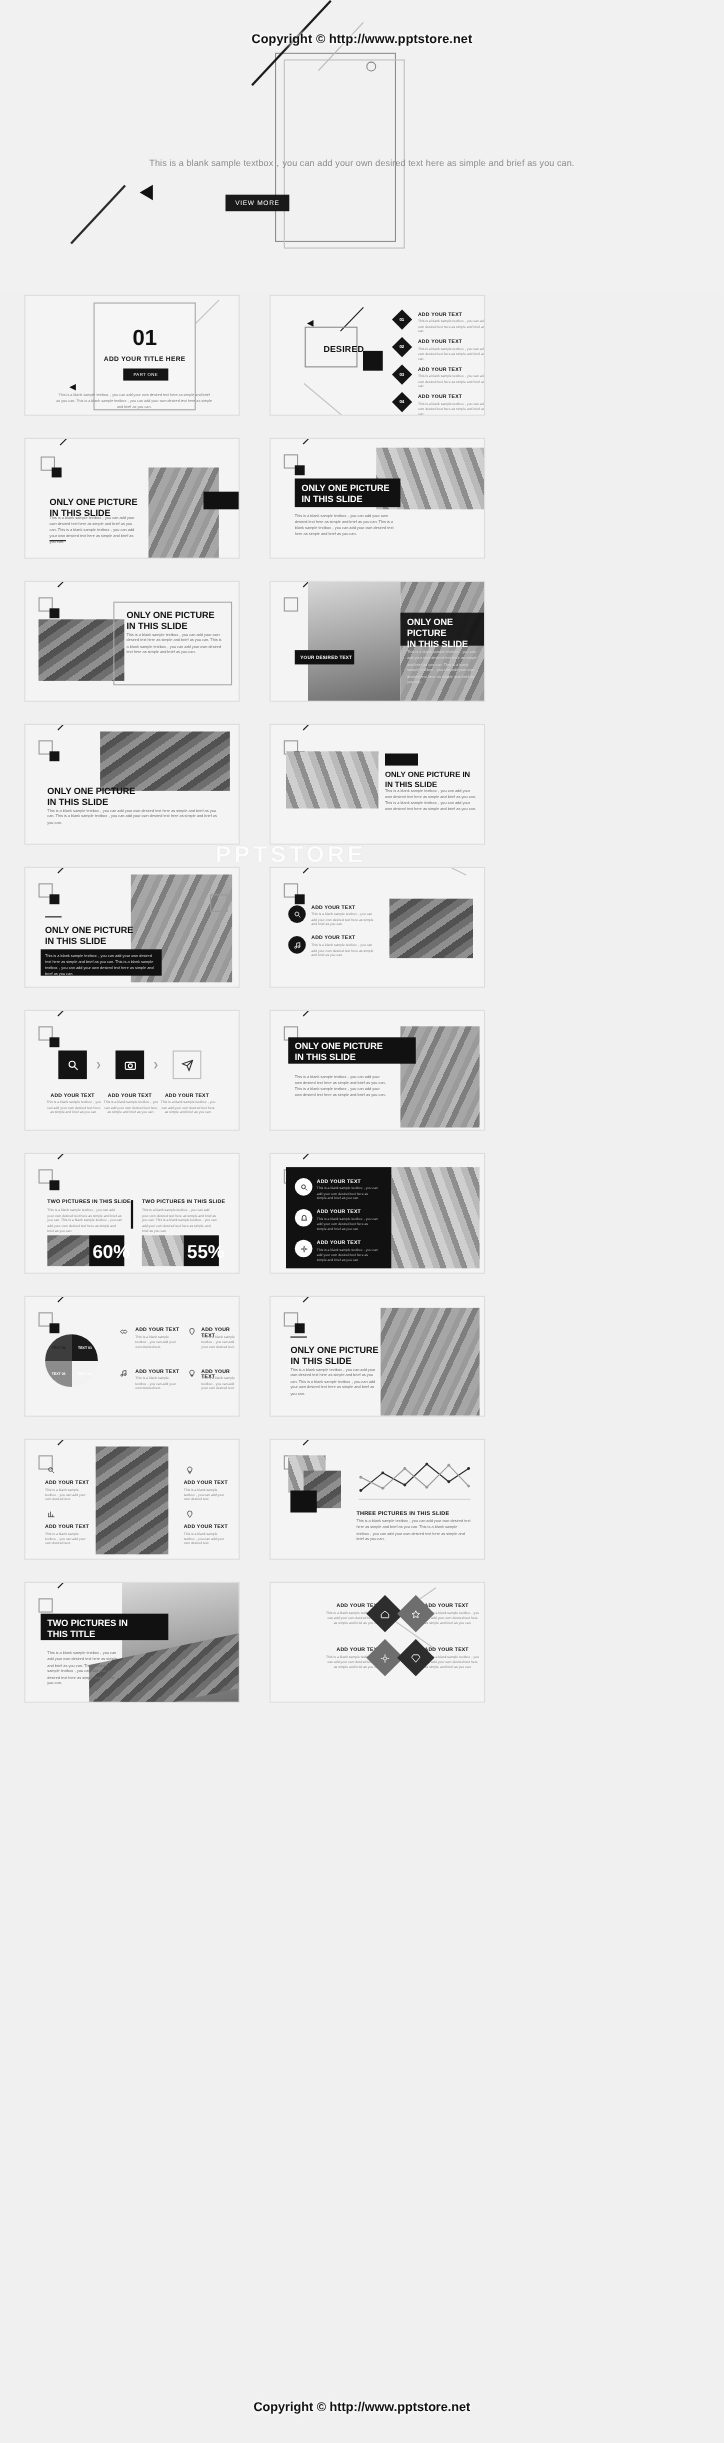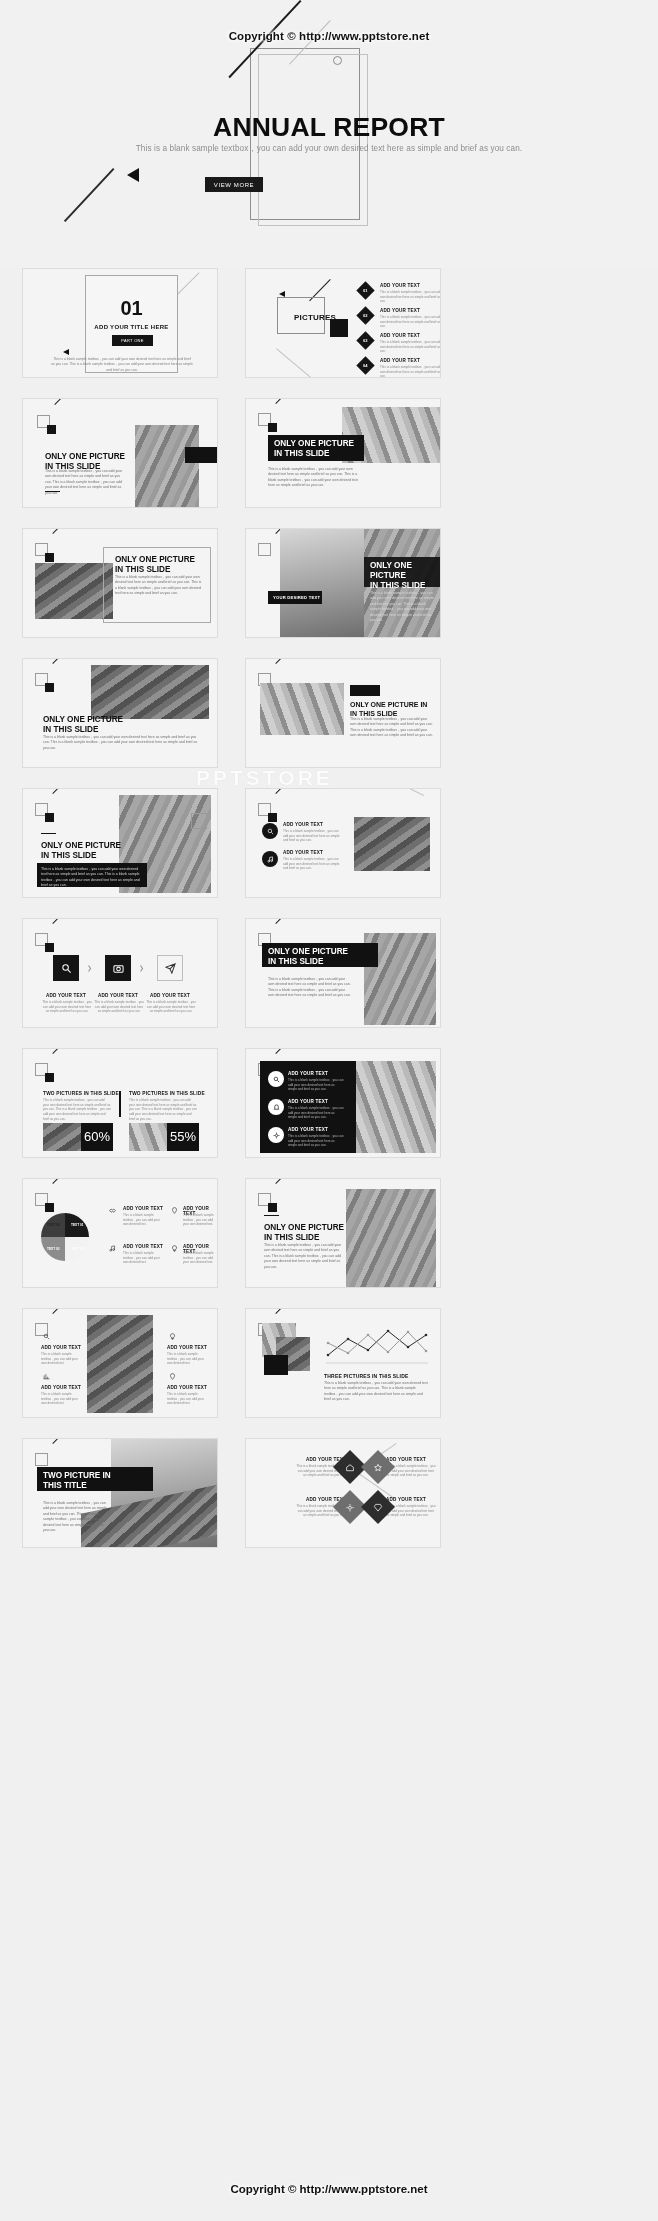--- a/index.html
+++ b/index.html
@@ -83,21 +83,21 @@
   .icbox svg { width: 11px; height: 11px; }
   .icirc { position:absolute; width:16px; height:16px; border-radius:50%; background:#141414; display:flex; align-items:center; justify-content:center;}
   .icirc svg { width:7px; height:7px; }
   .chev { position:absolute; font-size:6px; color:#9a9a9a; }
   
   .pie { position: absolute; width: 48px; height: 48px; border-radius: 50%;
     background: conic-gradient(#1a1a1a 0deg 90deg, #f2f2f2 90deg 180deg, #8c8c8c 180deg 270deg, #3d3d3d 270deg 360deg); }
   .pie-lab { position: absolute; font-size: 3.2px; color: #fff; font-weight: bold; }
   .pie-lab.dk { color: #222; }
   
-  .pct { position:absolute; color:#fff; font-weight:normal; font-size:13px; }
+  .pct { position:absolute; color:#fff; font-weight:bold; font-size:17px; }
   
   .lchart { position: absolute; }
   
   .watermark { position: absolute; font-size: 21px; font-weight: bold; letter-spacing: 3px;
     color: rgba(255,255,255,0.92); text-shadow: 0 0 1px #d2d2d2; }
   .footer-copy { position: absolute; left: 0; right: 0; bottom: 26px; text-align: center;
     font-weight: bold; font-size: 11.5px; color: #111;
     text-shadow: 0 0 5px #fff, 0 0 5px #fff, 0 0 9px #fff; }
 </style>
 </head>
@@ -105,21 +105,20 @@
 
 <div class="hero">
   <div class="hero-frame-outer"></div>
   <div class="hero-frame-inner"></div>
   <div class="hero-diag d1"></div>
   <div class="hero-diag thin"></div>
   <div class="hero-diag d2"></div>
   <div class="hero-circle"></div>
   <div class="hero-tri"></div>
   <div class="copyright-top">Copyright © http://www.pptstore.net</div>
-  <div class="hero-title">ANNUAL REPORT</div>
   <div class="hero-sub">This is a blank sample textbox，you can add your own desired text here as simple and brief as you can.</div>
   <div class="view-more">VIEW MORE</div>
 </div>
 
 <div class="grid">
 
   <div class="row">
     <div class="slide">
       <div class="mk-diag-lt" style="left:120px;top:4px;height:40px;transform:rotate(-135deg) translateX(-40px);"></div>
       <div class="mk-diag" style="left:150px;top:8px;height:32px;transform:rotate(44deg);background:#2b2b2b;"></div>
@@ -130,21 +129,21 @@
       <div class="s1-btn">PART ONE</div>
       <div style="position:absolute;left:40px;top:80px;width:0;height:0;border-top:3.5px solid transparent;border-bottom:3.5px solid transparent;border-right:6px solid #111;"></div>
       <div class="s1-p">This is a blank sample textbox，you can add your own desired text here as simple and brief as you can. This is a blank sample textbox，you can add your own desired text here as simple and brief as you can.</div>
     </div>
 
     <div class="slide">
       <div class="mk-diag" style="left:84px;top:10px;height:30px;transform:rotate(44deg);"></div>
       <div class="mk-diag-lt" style="left:30px;top:80px;height:80px;transform:rotate(-50deg);"></div>
       <div style="position:absolute;left:33px;top:22px;width:0;height:0;border-top:3.5px solid transparent;border-bottom:3.5px solid transparent;border-right:6px solid #111;"></div>
       <div class="cts-frame"></div>
-      <div class="cts-word">PICTURES</div>
+      <div class="cts-word">DESIRED</div>
       <div class="cts-blk"></div>
 
       <div class="dia" style="left:113px;top:15px;">
           <span>01</span>
         </div>
       <div class="cts-h" style="left:134px;top:14px;">ADD YOUR TEXT</div>
       <div class="cts-b" style="left:134px;top:21px;">This is a blank sample textbox，you can add your own desired text here as simple and brief as you can.</div>
 
       <div class="dia" style="left:113px;top:40px;">
           <span>02</span>
@@ -508,21 +507,21 @@
   </div>
 
   <div class="row">
     <div class="slide">
       <div class="mk-diag" style="left:30px;top:5px;height:14px;transform:rotate(-135deg);"></div>
       <div class="mk-sq" style="left:12px;top:14px;"></div>
       <div class="photo sky" style="left:88px;top:0px;width:108px;height:110px;"></div>
       <div class="photo dark" style="left:58px;top:60px;width:138px;height:50px;transform:skewY(-12deg);"></div>
       <div class="blkbar" style="left:14px;top:28px;width:116px;height:24px;"></div>
       <div class="h-title sz1" style="left:20px;top:32px;width:106px;color:#fff;">
-        <span>TWO PICTURE IN</span><br><span>THIS TITLE</span>
+        <span>TWO PICTURES IN</span><br><span>THIS TITLE</span>
       </div>
       <div class="body-txt" style="left:20px;top:62px;width:64px;">This is a blank sample textbox，you can add your own desired text here as simple and brief as you can. This is a blank sample textbox，you can add your own desired text here as simple and brief as you can.</div>
     </div>
 
     <div class="slide">
       <div class="mk-diag-lt" style="left:150px;top:4px;height:56px;transform:rotate(55deg);"></div>
       <div class="mk-diag-lt" style="left:150px;top:60px;height:60px;transform:rotate(125deg);"></div>
       <div class="cts-h" style="left:48px;top:18px;width:52px;text-align:right;">ADD YOUR TEXT</div>
       <div class="cts-b" style="left:48px;top:25px;width:52px;text-align:right;">This is a blank sample textbox，you can add your own desired text here as simple and brief as you can.</div>
       <div class="cts-h" style="left:140px;top:18px;width:52px;">ADD YOUR TEXT</div>

